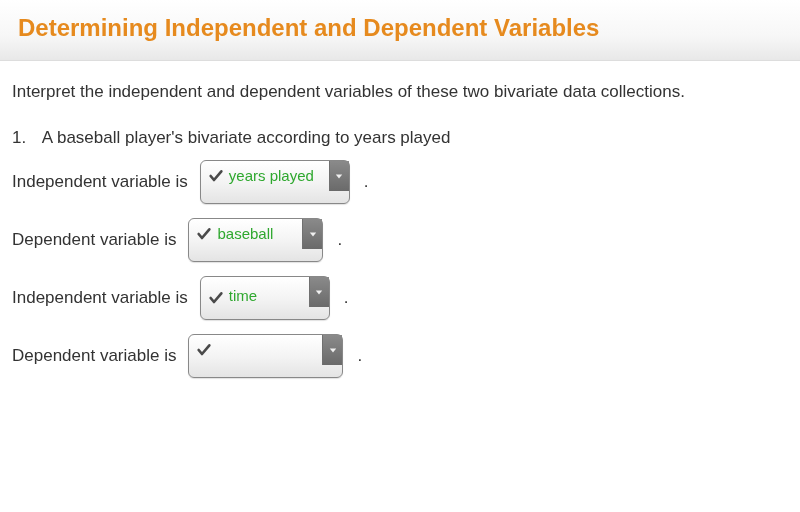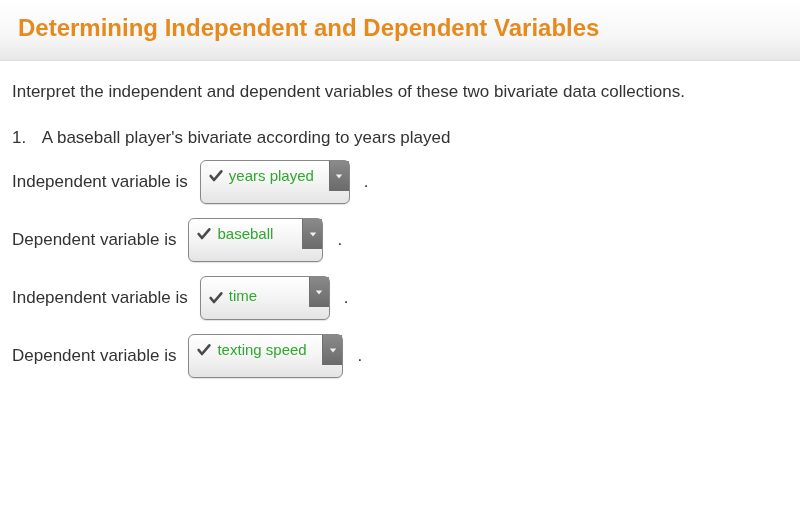--- a/index.html
+++ b/index.html
@@ -177,21 +177,20 @@
   </div>
 
   <div class="row">
     <span class="label-text">Dependent variable is</span>
     <div class="dropdown dd-wide-4">
       <span class="check">
         <svg viewBox="0 0 24 24">
             <path fill="none" stroke="#4a4a4a" stroke-width="4" stroke-linecap="round" stroke-linejoin="round" d="M4 12 L9 18 L20 5"></path>
           </svg>
       </span>
-      <span class="value">texting speed</span>
       <span class="arrow-btn">
         <svg viewBox="0 0 10 10">
             <polygon points="1,3 9,3 5,8"></polygon>
           </svg>
       </span>
     </div>
     <span class="period">.</span>
   </div>
 
 </div>

